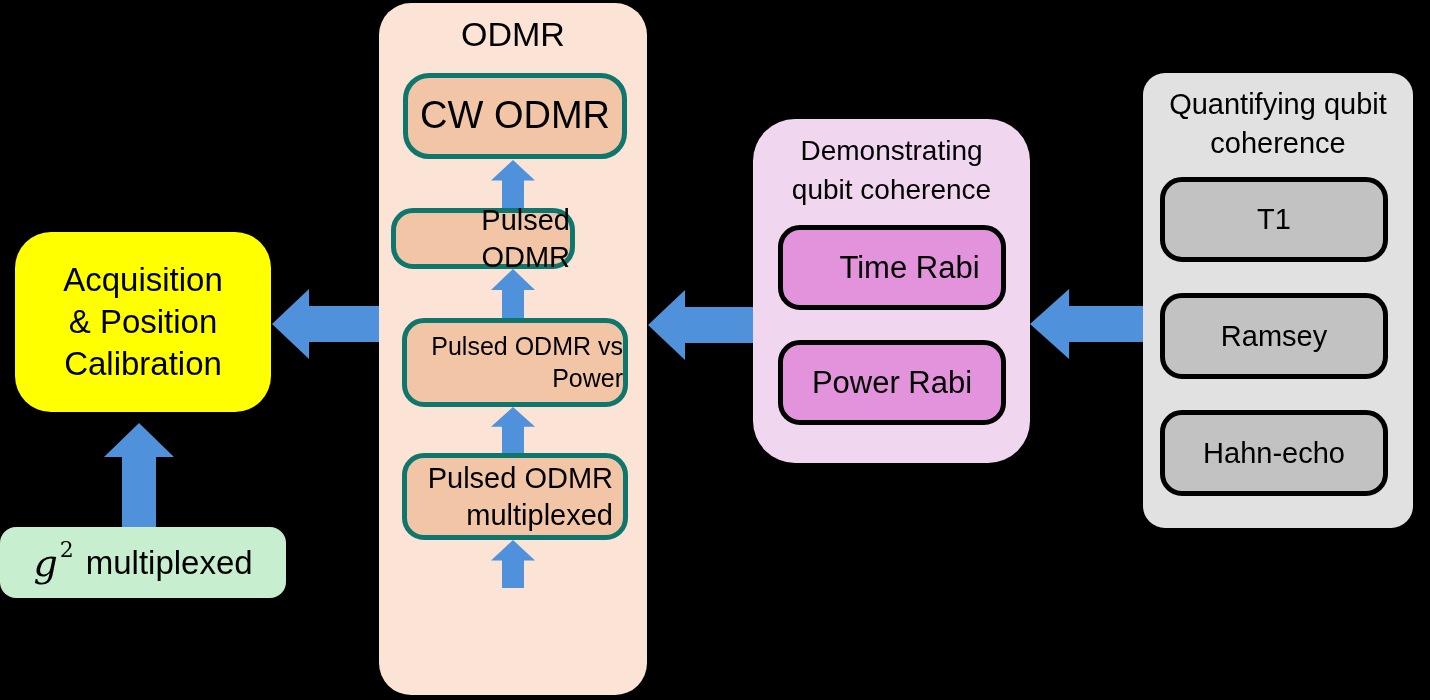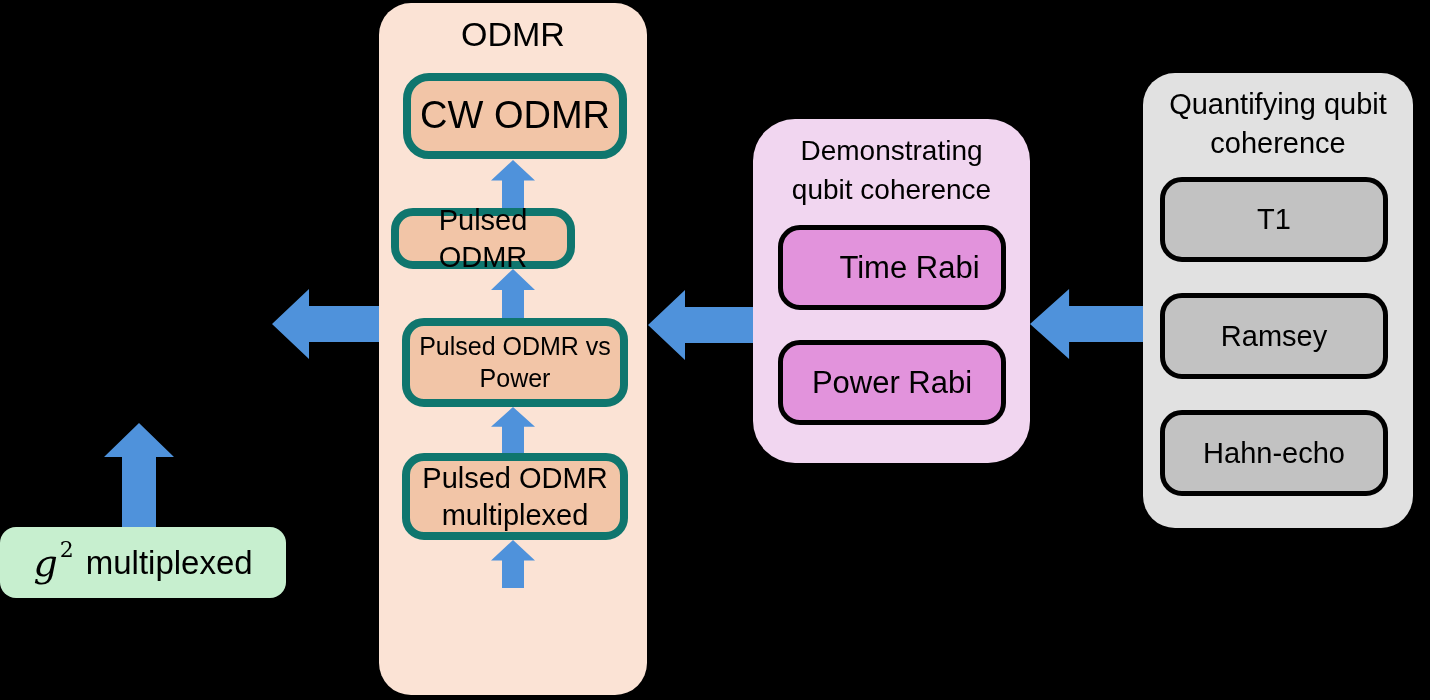--- a/index.html
+++ b/index.html
@@ -14,51 +14,56 @@
   .acq-box{left:15px;top:232px;width:256px;height:180px;border-radius:36px;
     background:#FFFF00;flex-direction:column;font-size:33px;line-height:1.27;font-weight:400;}
   .g2-box{left:0px;top:527px;width:286px;height:71px;border-radius:16px;background:#C7EFCF;font-size:33px;}
   .g2-base{font-family:"DejaVu Serif",serif;font-style:italic;font-size:38px;line-height:1;}
   .g2-sup{font-family:"DejaVu Serif",serif;font-size:22px;position:relative;top:-13px;margin-left:2px;}
   .g2-rest{margin-left:12px;}
 
   
   .odmr-container{left:379px;top:3px;width:268px;height:692px;border-radius:32px;background:#FBE3D5;}
   .odmr-title{left:0;top:12px;width:100%;text-align:center;font-size:34px;}
-  .step{border:8px solid #0f766e;background:#F2C5A7;border-radius:22px;line-height:1.25;}
+  .step{border:5px solid #0f766e;background:#F2C5A7;border-radius:22px;line-height:1.25;text-align:right;}
   .step-cw{left:24px;top:70px;width:224px;height:86px;border-radius:26px;font-size:38px;}
   .step-pulsed{left:12px;top:205px;width:184px;height:61px;font-size:29px;}
   .step-vspower{left:23px;top:315px;width:226px;height:89px;font-size:25px;padding:0 0;}
   .step-multi{left:23px;top:450px;width:226px;height:87px;font-size:29px;padding:0 10px;}
   .step-feedback{left:23px;top:585px;width:226px;height:86px;font-size:29px;padding:0 10px;}
 
   
   .demo-container{left:753px;top:119px;width:277px;height:344px;border-radius:42px;background:#F1D6F0;}
   .demo-title{left:0;top:12px;width:100%;padding:0 18px;box-sizing:border-box;
     text-align:center;font-size:28px;line-height:1.4;}
   .rabi{border:5px solid #000;background:#E293DC;border-radius:22px;font-size:31px;}
   .rabi-time{left:25px;top:106px;width:228px;height:85px;padding-left:35px;}
   .rabi-power{left:25px;top:221px;width:228px;height:85px;}
 
   
-  .quant-container{left:1143px;top:73px;width:270px;height:455px;border-radius:32px;background:#E1E1E1;}
+  .quant-container{left:1143px;top:73px;width:270px;height:455px;border-radius:22px;background:#E1E1E1;}
   .quant-title{left:0;top:12px;width:100%;padding:0 6px;box-sizing:border-box;
     text-align:center;font-size:29px;line-height:1.35;}
   .coh{border:5px solid #000;background:#C2C2C2;border-radius:22px;font-size:29px;}
   .coh-t1{left:17px;top:104px;width:228px;height:85px;}
   .coh-ramsey{left:17px;top:220px;width:228px;height:86px;}
   .coh-hahn{left:17px;top:337px;width:228px;height:86px;}
 
   svg{display:block;}
 </style>
 </head>
 <body>
 
 <div class="canvas">
 
+  <div class="abs center acq-box">
+    <span>Acquisition</span>
+    <span>&amp; Position</span>
+    <span>Calibration</span>
+  </div>
 
   <div class="abs center g2-box">
     <span class="g2-base">g</span>
       <span class="g2-sup">2</span>
       <span class="g2-rest">multiplexed</span>
   </div>
 
   <svg class="abs" style="left:104px;top:423px;" width="70" height="104" viewBox="0 0 70 104">
     <polygon points="35,0 70,34 52,34 52,104 18,104 18,34 0,34" fill="#4F92DB"></polygon>
   </svg>

